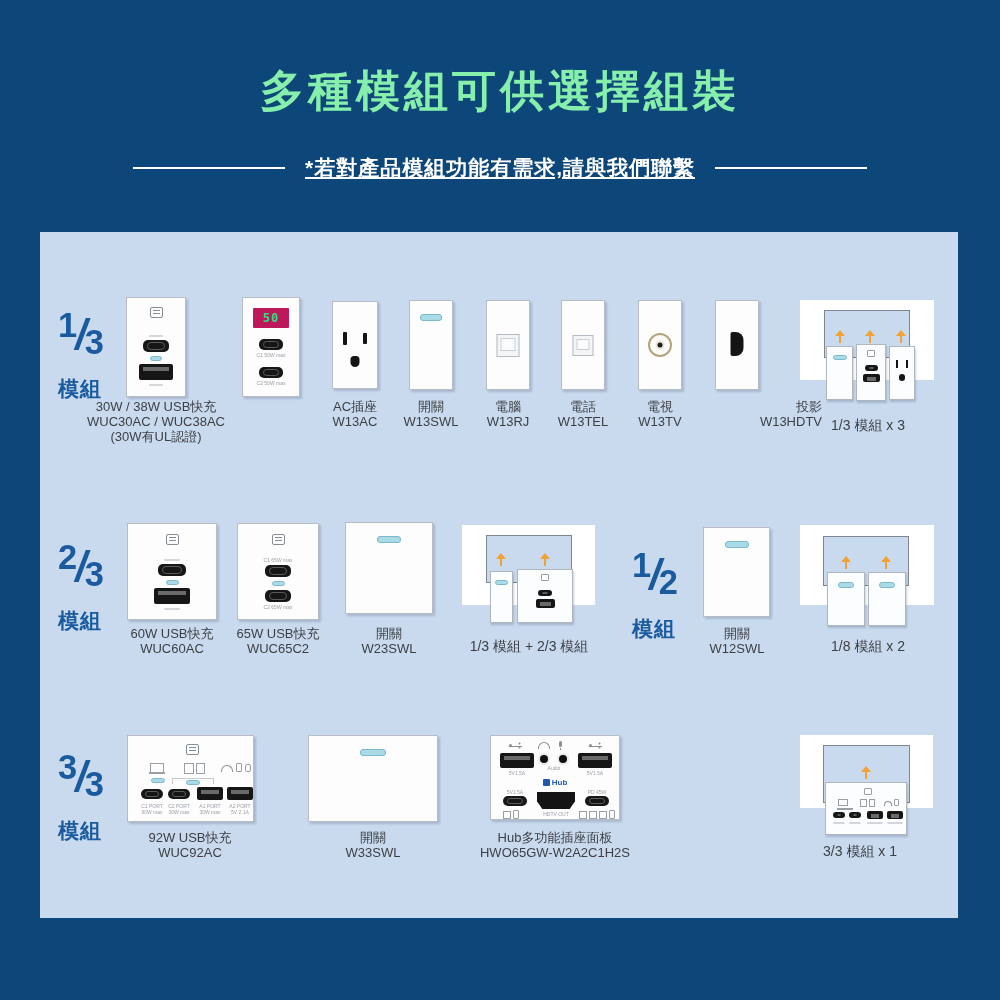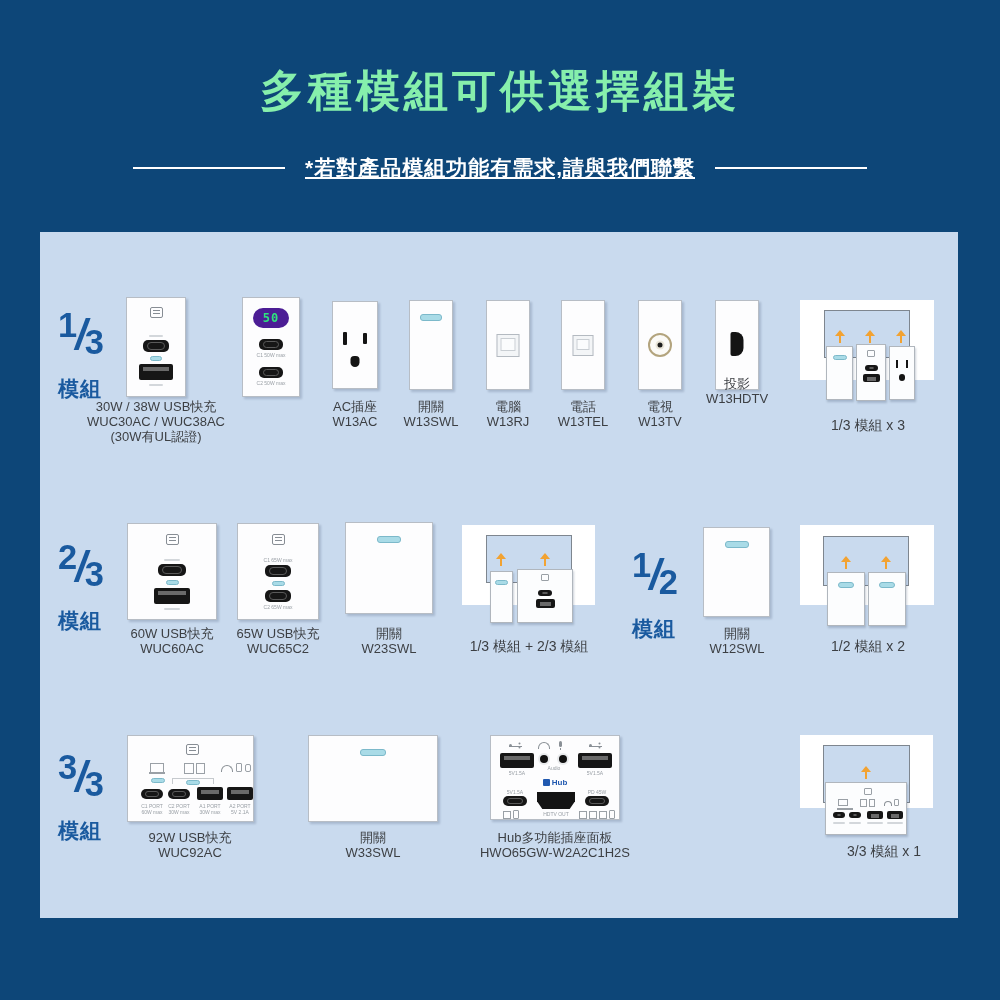--- a/index.html
+++ b/index.html
@@ -33,21 +33,21 @@
   .logo{width:11px;height:9px;border:1px solid #878d94;border-radius:2px;position:relative;}
   .logo::after{content:"";position:absolute;left:2px;top:2px;right:2px;height:1px;background:#878d94;box-shadow:0 3px 0 #878d94;}
   .logo-dot{width:6px;height:5px;border:1px solid #9aa0a6;border-radius:1px;}
   .usbc{background:#161616;border-radius:5px;position:relative;}
   .usbc::after{content:"";position:absolute;inset:2px 4px;border:1px solid #5a5a5a;border-radius:4px;}
   .usba{background:#161616;border-radius:2px;position:relative;}
   .usba::after{content:"";position:absolute;left:4px;right:4px;top:3px;height:4px;background:#6a6a6a;}
   .sw-bar{background:#a9dbe7;border:1px solid #7cb9ca;border-radius:3px;}
   .micro{font-size:5px;color:#9aa0a6;line-height:1.25;text-align:center;white-space:nowrap;}
   .micro-bar{height:2px;background:#d3d7db;border-radius:1px;}
-  .led{background:#4c1d95;border-radius:10px;display:flex;align-items:center;justify-content:center;color:#2ee27e;font-family:"DejaVu Sans Mono",monospace;font-weight:700;font-size:12px;letter-spacing:1px;}
+  .led{background:#be185d;border-radius:1px;display:flex;align-items:center;justify-content:center;color:#2ee27e;font-family:"DejaVu Sans Mono",monospace;font-weight:700;font-size:12px;letter-spacing:1px;}
   .jack{border:1px solid #b4bac1;background:#f3f5f7;position:relative;}
   .jack::after{content:"";position:absolute;inset:3px 3px 5px 3px;border:1px solid #c9ced3;background:#fbfcfd;}
   .coax{width:20px;height:20px;border-radius:50%;border:2px solid #b3a47e;background:#fbfaf7;position:relative;}
   .coax::after{content:"";width:5px;height:5px;border-radius:50%;background:#1d1d1d;position:absolute;top:50%;left:50%;transform:translate(-50%,-50%);box-shadow:0 0 0 2px #e8e4d8;}
   .hdmi-v{width:13px;height:24px;background:#141414;border-radius:2px 8px 8px 2px;}
   .ac-slot{width:4px;height:13px;background:#141414;border-radius:1px;}
   .ac-gnd{width:9px;height:11px;background:#141414;border-radius:4px 4px 5px 5px;}
 
   
   .combo-outer{position:absolute;background:#ffffff;}
@@ -159,21 +159,21 @@
     <div class="coax" style="position:absolute;left:50%;transform:translateX(-50%);top:32px;"></div>
   </div>
   <div class="cap" style="left:575px;top:399px;width:170px;text-align:center;">
     <div>電視</div>
       <div>W13TV</div>
   </div>
 
   <div class="plate" style="left:715px;top:300px;width:44px;height:90px;">
     <div class="hdmi-v" style="position:absolute;left:50%;transform:translateX(-50%);top:31px;"></div>
   </div>
-  <div class="cap" style="left:652px;top:376px;width:170px;">
+  <div class="cap" style="left:652px;top:399px;width:170px;text-align:right;">
     <div>投影</div>
       <div>W13HDTV</div>
   </div>
 
   <div>
     <div class="combo-outer" style="left:800px;top:300px;width:134px;height:80px;"></div>
     <div class="combo-frame" style="left:824px;top:310px;width:86px;height:48px;"></div>
     <div class="arrow" style="left:834px;top:330px;"></div>
     <div class="arrow" style="left:864px;top:330px;"></div>
     <div class="arrow" style="left:895px;top:330px;"></div>
@@ -281,21 +281,21 @@
     <div class="mini" style="left:827px;top:572px;width:38px;height:54px;">
       <div class="p-col">
           <div class="sw-bar" style="width:14px;height:4px;margin-top:9px;"></div>
         </div>
     </div>
     <div class="mini" style="left:868px;top:572px;width:38px;height:54px;">
       <div class="p-col">
           <div class="sw-bar" style="width:14px;height:4px;margin-top:9px;"></div>
         </div>
     </div>
-    <div class="combo-label" style="left:788px;top:638px;width:160px;">1/2 模組 x 2</div>
+    <div class="combo-label" style="left:788px;top:638px;width:160px;">1/8 模組 x 2</div>
   </div>
 
   <div class="sec" style="left:58px;top:750px;">
     <div class="frac"><span class="n">3</span><span class="s">/</span><span class="d">3</span></div>
     <div class="mod">模組</div>
   </div>
 
   <div class="plate" style="left:127px;top:735px;width:127px;height:87px;">
     <div class="logo" style="position:absolute;left:58px;top:8px;"></div>
     <div class="lap-ic" style="position:absolute;left:22px;top:27px;"></div>
@@ -387,16 +387,16 @@
         </div>
       <div class="usbc" style="position:absolute;left:7px;top:29px;width:12px;height:6px;"></div>
       <div class="usbc" style="position:absolute;left:23px;top:29px;width:12px;height:6px;"></div>
       <div class="usba" style="position:absolute;left:41px;top:28px;width:16px;height:8px;"></div>
       <div class="usba" style="position:absolute;left:61px;top:28px;width:16px;height:8px;"></div>
       <div class="micro-bar" style="position:absolute;left:7px;top:39px;width:12px;"></div>
       <div class="micro-bar" style="position:absolute;left:23px;top:39px;width:12px;"></div>
       <div class="micro-bar" style="position:absolute;left:41px;top:39px;width:16px;"></div>
       <div class="micro-bar" style="position:absolute;left:61px;top:39px;width:16px;"></div>
     </div>
-    <div class="combo-label" style="left:804px;top:843px;width:160px;">3/3 模組 x 1</div>
+    <div class="combo-label" style="left:780px;top:843px;width:160px;">3/3 模組 x 1</div>
   </div>
 
 </div>
 
 </body></html>

